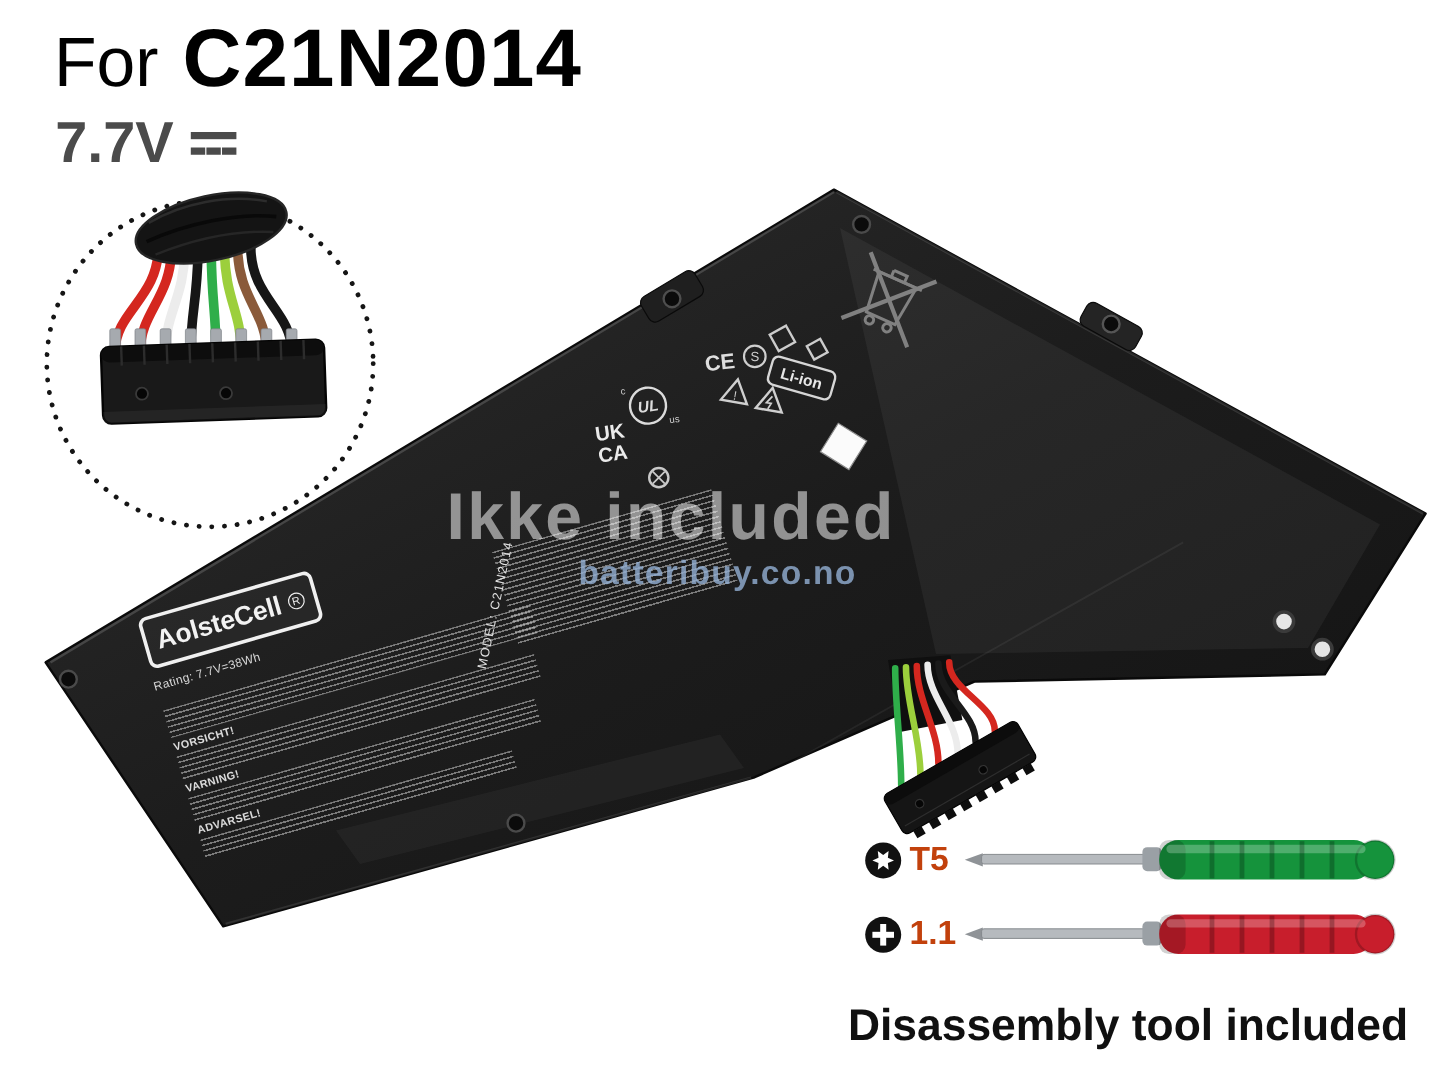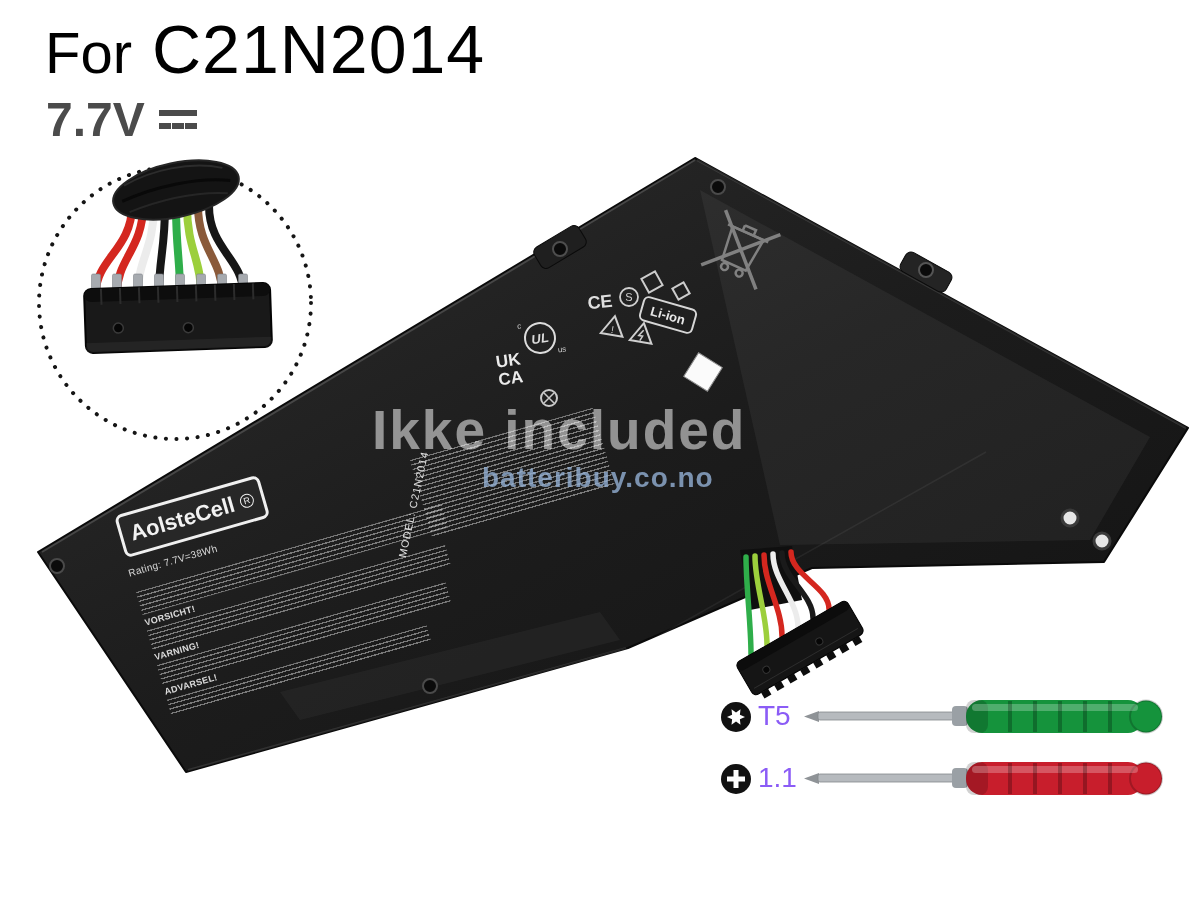--- a/index.html
+++ b/index.html
@@ -4,21 +4,21 @@
 <style>
   *{box-sizing:border-box;margin:0;padding:0}
   html,body{width:1200px;height:900px}
   body{background:#fff;font-family:"Liberation Sans",sans-serif}
   .stage{position:relative;width:1200px;height:900px;background:#fff;overflow:hidden}
   .abs{position:absolute}
   svg text{font-family:"Liberation Sans",sans-serif}
 
   
   .hdr .for{font-size:58px;font-weight:400;color:#000;margin-right:20px}
-  .hdr .model{font-size:68px;font-weight:400;color:#000;letter-spacing:1px}
+  .hdr .model{font-size:68px;font-weight:700;color:#000;letter-spacing:1px}
   .spec{display:flex;align-items:center;gap:14px;color:#4b4b4b;font-size:48px;font-weight:700}
   .dc{display:inline-block;width:38px}
   .dc i{display:block;height:0}
   .dc .solid{border-top:6px solid #4b4b4b;margin-bottom:7px}
   .dc .dash{border-top:6px dashed #4b4b4b}
 
   
   .rot{transform-origin:left top}
   .brandbox{width:150px;height:44px;border:3px solid #f0f0f0;border-radius:7px;display:flex;align-items:center;justify-content:center;gap:6px;color:#f2f2f2;font-weight:bold;font-size:22px;background:rgba(255,255,255,0.03)}
   .rmark{width:14px;height:14px;border:1.5px solid #f0f0f0;border-radius:50%;font-size:9px;line-height:13px;text-align:center;font-weight:normal;flex:0 0 auto}
@@ -26,21 +26,21 @@
   .warnblock{display:flex;flex-direction:column;gap:3px}
   .tl{background:repeating-linear-gradient(180deg,rgba(215,215,215,.5) 0px,rgba(215,215,215,.5) 1.3px,transparent 1.3px,transparent 4.6px)}
   .wh{font-size:9px;font-weight:bold;color:rgba(240,240,240,.9);letter-spacing:.3px}
   .modeltxt{font-size:10.5px;color:#e0e0e0;letter-spacing:1px;white-space:nowrap}
 
   
   .wm1{font-size:55px;font-weight:bold;color:rgba(255,255,255,.52);letter-spacing:2px;white-space:nowrap}
   .wm2{font-size:28px;font-weight:bold;color:rgba(148,176,212,.8);letter-spacing:1px;white-space:nowrap}
 
   
-  .toollabel{font-size:28px;font-weight:400;color:#8b5cf6}
+  .toollabel{font-size:28px;font-weight:700;color:#c2410c}
   .caption{font-size:37px;font-weight:800;color:#101010;white-space:nowrap}
 </style>
 </head>
 <body>
 
 <div class="stage">
 
   <svg class="abs" style="left:0;top:0" width="1200" height="900" viewBox="0 0 1200 900">
     <defs>
       <linearGradient id="bg1" x1="0" y1="0" x2="1" y2="1">
@@ -290,14 +290,15 @@
   <div class="tl abs rot" style="left:410px;top:460px;width:190px;height:82px;transform:rotate(-16deg)"></div>
 
   <div class="modeltxt abs" style="left:396px;top:556px;transform:rotate(-78deg);transform-origin:0 0">MODEL: C21N2014</div>
 
   <div class="wm1 abs" style="left:372px;top:398px">Ikke included</div>
   <div class="wm2 abs" style="left:482px;top:462px">batteribuy.co.no</div>
 
   <div class="toollabel abs" style="left:758px;top:700px">T5</div>
   <div class="toollabel abs" style="left:758px;top:762px">1.1</div>
 
+  <div class="caption abs" style="left:680px;top:834px;width:520px;text-align:center">Disassembly tool included</div>
 
 </div>
 
 </body></html>

